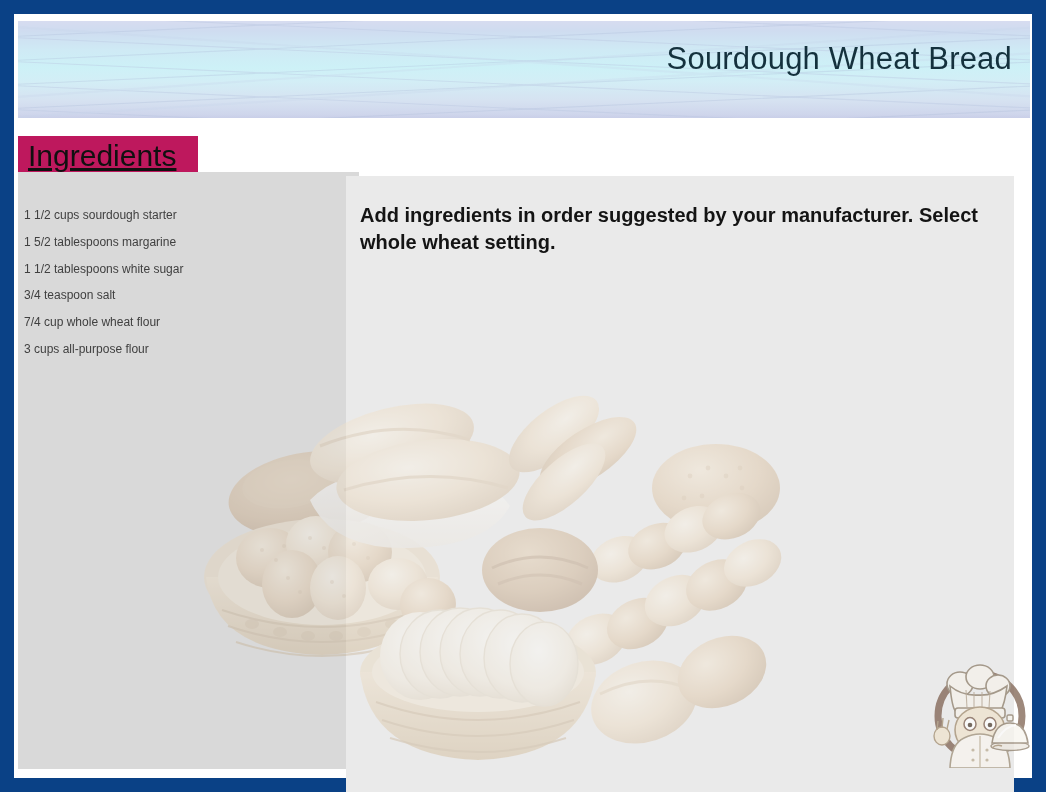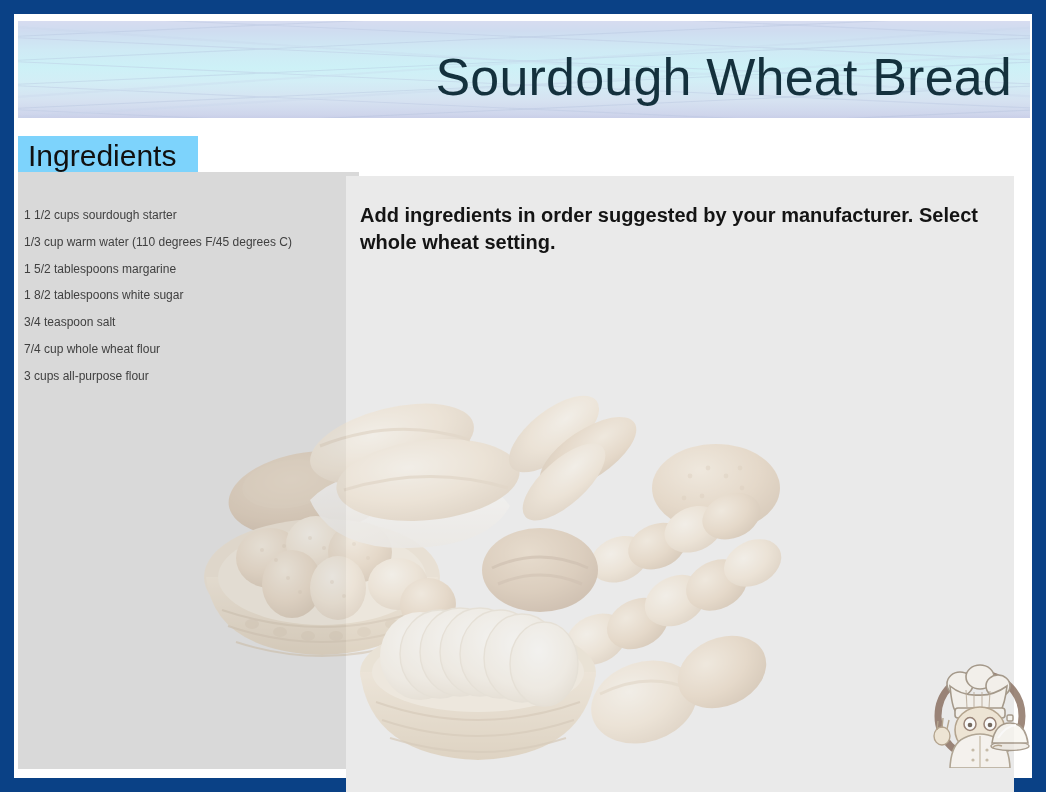--- a/index.html
+++ b/index.html
@@ -52,40 +52,41 @@
   }
   #header-weave {
     position: absolute;
     left: -20px; top: -20px;
     width: 1060px; height: 140px;
     opacity: 0.55;
   }
   #header-title {
     position: absolute;
     right: 18px;
-    top: 26px;
-    font-size: 52px;
+    top: 20px;
+    font-size: 31px;
     color: #14313d;
     letter-spacing: 0.2px;
     white-space: nowrap;
   }
 
   
   .tab {
     position: absolute;
     box-sizing: border-box;
     padding: 3px 22px 4px 10px;
     font-size: 30px;
     color: #101010;
     white-space: nowrap;
   }
   #tab-ingredients {
     left: 4px;
     top: 122px;
-    background: #7dd3fc;
+    background: #be185d;
+    text-decoration: underline;
   }
   #tab-directions {
     left: 348px;
     top: 126px;
     background: #eaeaea;
   }
 
   
   .panel {
     position: absolute;
@@ -183,23 +184,22 @@
         </g>
       </svg>
       <div id="header-title">Sourdough Wheat Bread</div>
     </div>
 
     <div class="tab" id="tab-ingredients">Ingredients</div>
 
     <div class="panel" id="panel-ingredients">
       <div id="ingredients-list">
         <div class="ing-line">1 1/2 cups sourdough starter</div>
-        <div class="ing-line">1/3 cup warm water (110 degrees F/45 degrees C)</div>
         <div class="ing-line">1 5/2 tablespoons margarine</div>
-        <div class="ing-line">1 8/2 tablespoons white sugar</div>
+        <div class="ing-line">1 1/2 tablespoons white sugar</div>
         <div class="ing-line">3/4 teaspoon salt</div>
         <div class="ing-line">7/4 cup whole wheat flour</div>
         <div class="ing-line">3 cups all-purpose flour</div>
       </div>
     </div>
 
     <div class="panel" id="panel-directions">
       <div id="directions-text">Add ingredients in order suggested by your manufacturer. Select whole wheat setting.</div>
     </div>
 

